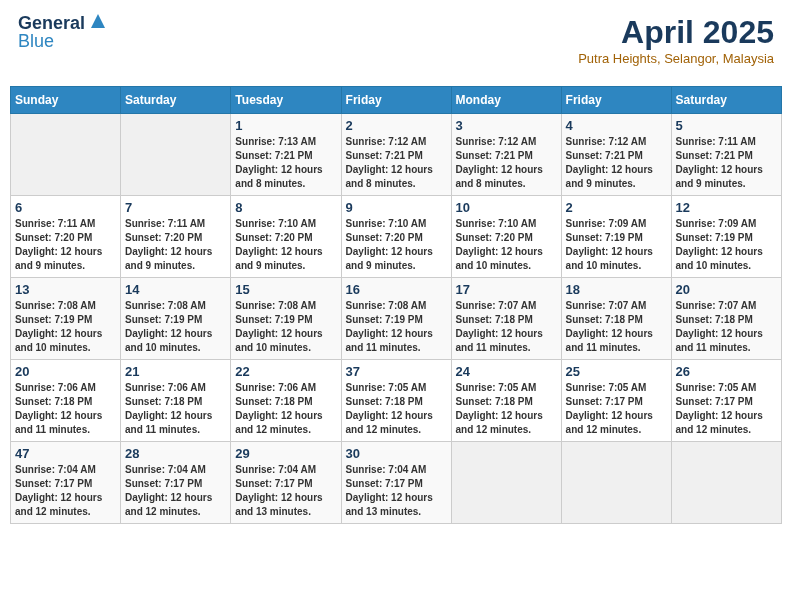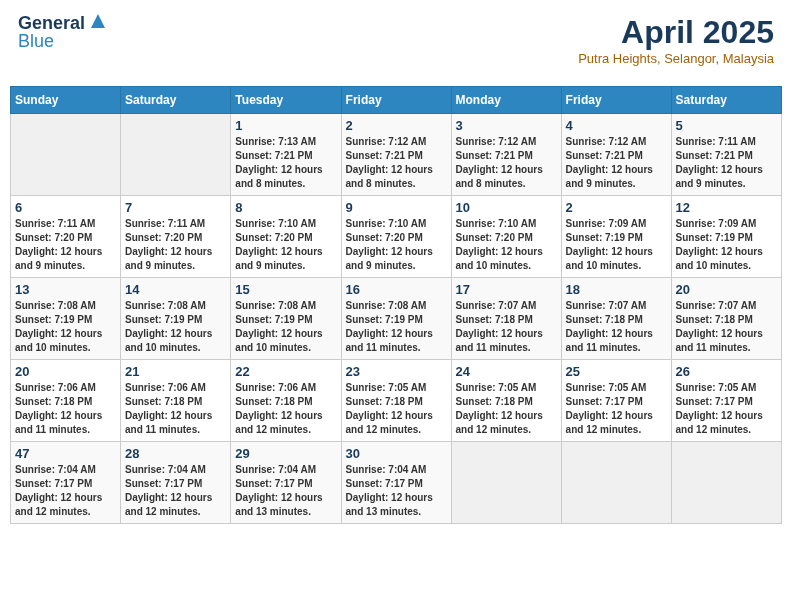--- a/index.html
+++ b/index.html
@@ -245,21 +245,21 @@
 Sunset: 7:18 PM
 Daylight: 12 hours and 11 minutes.</div>
         </td>
         <td>
           <span class="day-number">22</span>
           <div class="day-info" style="white-space: pre-line;">Sunrise: 7:06 AM
 Sunset: 7:18 PM
 Daylight: 12 hours and 12 minutes.</div>
         </td>
         <td>
-          <span class="day-number">23</span>
+          <span class="day-number">37</span>
           <div class="day-info" style="white-space: pre-line;">Sunrise: 7:05 AM
 Sunset: 7:18 PM
 Daylight: 12 hours and 12 minutes.</div>
         </td>
         <td>
           <span class="day-number">24</span>
           <div class="day-info" style="white-space: pre-line;">Sunrise: 7:05 AM
 Sunset: 7:18 PM
 Daylight: 12 hours and 12 minutes.</div>
         </td>

